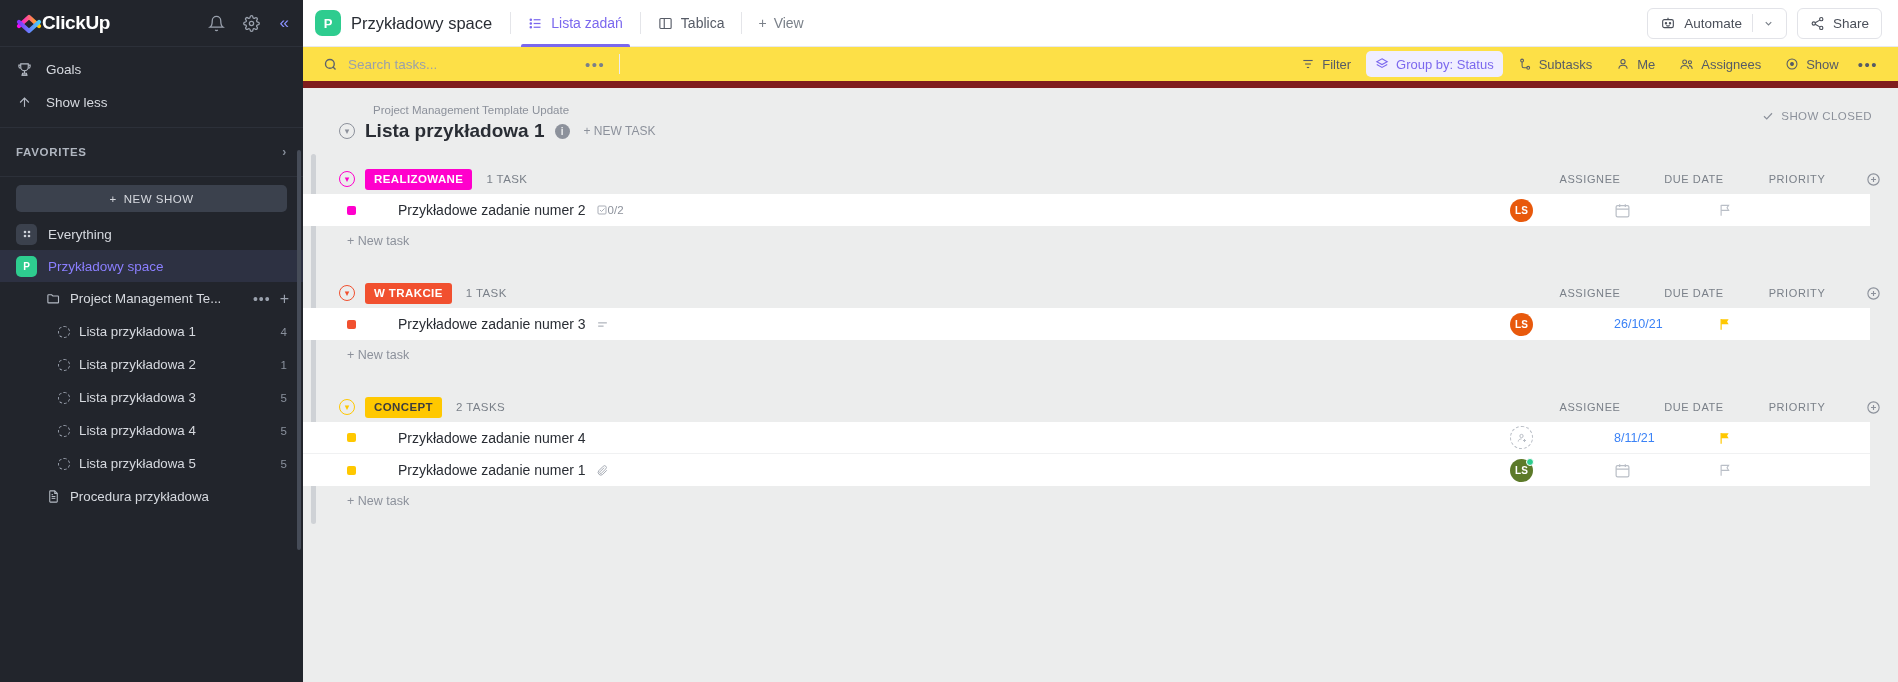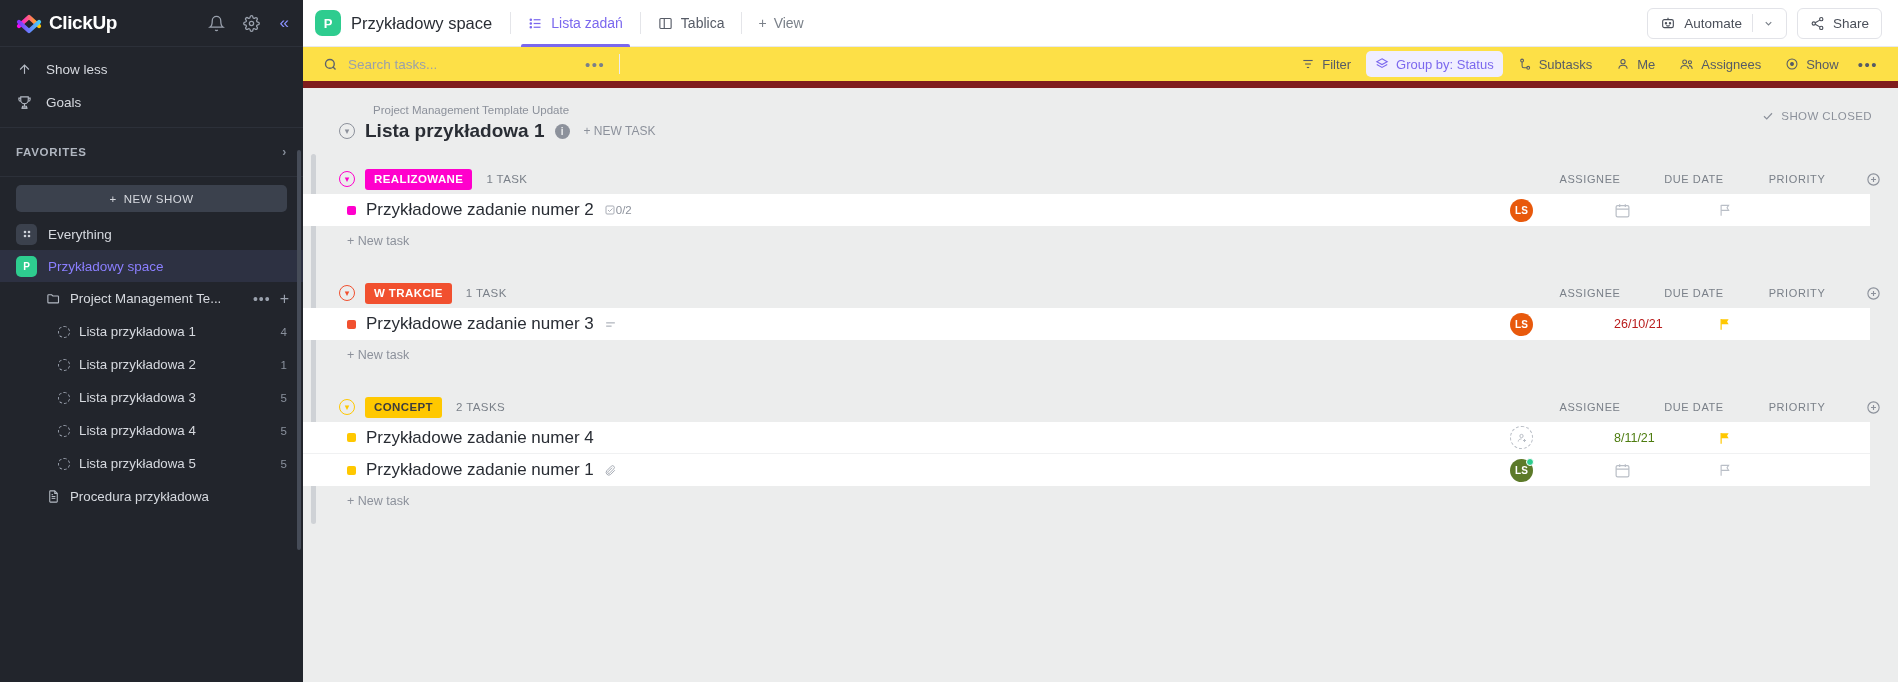--- a/index.html
+++ b/index.html
@@ -16,21 +16,21 @@
     width: 303px; min-width: 303px; height: 682px;
     background: #22252c; color: #d6d9df;
     display: flex; flex-direction: column;
     position: relative;
   }
   .sb-top {
     height: 47px; display: flex; align-items: center;
     padding: 0 14px 0 16px; gap: 0;
     border-bottom: 1px solid #2c3039;
   }
-  .logo { display: flex; align-items: center; gap: 7px; flex: 1; }
+  .logo { display: flex; align-items: center; flex: 1; }
   .logo-mark { width: 26px; height: 26px; position: relative; }
   .logo-text { color: #fff; font-size: 19px; font-weight: bold; letter-spacing: -0.4px; }
   .sb-top-icons { display: flex; align-items: center; gap: 17px; }
   .sb-icon { color: #9aa1ad; width: 18px; height: 18px; display: flex; align-items: center; justify-content: center; cursor: pointer; }
   .collapse-btn { color: #8b93ff; font-size: 17px; cursor: pointer; padding-left: 2px; }
 
   .sb-nav { padding: 6px 0 4px 0; }
   .sb-row {
     display: flex; align-items: center; gap: 14px;
     height: 33px; padding: 0 16px; font-size: 13.5px; color: #d6d9df;
@@ -202,21 +202,21 @@
   .col-plus { width: 50px; display: flex; justify-content: center; color: #8c919b; font-size: 15px; cursor: pointer; }
 
   .rows { background: #fff; margin-right: 28px; }
   .task-row {
     display: flex; align-items: center; height: 32px;
     border-bottom: 1px solid #f0f1f2; position: relative;
   }
   .task-row:last-child { border-bottom: none; }
   .task-left { display: flex; align-items: center; gap: 10px; padding-left: 44px; flex: 1; min-width: 0; }
   .sdot { width: 9px; height: 9px; border-radius: 2px; flex: 0 0 auto; }
-  .task-name { font-size: 17px; color: #292d34; white-space: nowrap; }
+  .task-name { font-size: 14px; color: #292d34; white-space: nowrap; margin-left: 32px; }
   .task-meta { display: flex; align-items: center; font-size: 11.5px; color: #8c919b; }
   .task-cells { display: flex; align-items: center; }
   .cell { display: flex; align-items: center; justify-content: flex-start; }
   .avatar-sm {
     width: 23px; height: 23px; border-radius: 50%; color: #fff;
     font-size: 10px; font-weight: bold;
     display: flex; align-items: center; justify-content: center; position: relative;
   }
   .avatar-dash {
     width: 23px; height: 23px; border-radius: 50%;
@@ -278,38 +278,38 @@
           </svg>
         </span>
         <span class="collapse-btn">«</span>
       </div>
     </div>
 
     <div class="sb-nav">
       <div class="sb-row">
         <span class="ic">
           <svg width="15" height="15" viewBox="0 0 24 24" fill="none" stroke="#b4bac4" stroke-width="1.8">
-            <path d="M12 19V5"></path>
-              <path d="M5 12l7-7 7 7"></path>
-          </svg>
-        </span>
-        <span>Show less</span>
-      </div>
-      <div class="sb-row">
-        <span class="ic">
-          <svg width="15" height="15" viewBox="0 0 24 24" fill="none" stroke="#b4bac4" stroke-width="1.8">
             <path d="M6 3h12v5a6 6 0 0 1-12 0z"></path>
               <path d="M6 5H3v2a3 3 0 0 0 3 3"></path>
               <path d="M18 5h3v2a3 3 0 0 1-3 3"></path>
             <path d="M12 14v4"></path>
               <path d="M8 21h8"></path>
               <path d="M9 18h6l1 3H8z"></path>
           </svg>
         </span>
         <span>Goals</span>
+      </div>
+      <div class="sb-row">
+        <span class="ic">
+          <svg width="15" height="15" viewBox="0 0 24 24" fill="none" stroke="#b4bac4" stroke-width="1.8">
+            <path d="M12 19V5"></path>
+              <path d="M5 12l7-7 7 7"></path>
+          </svg>
+        </span>
+        <span>Show less</span>
       </div>
     </div>
 
     <div class="sb-sep"></div>
 
     <div class="sb-section">
       <span class="grow">FAVORITES</span>
       <span class="arrow">›</span>
     </div>
 
@@ -650,21 +650,21 @@
                       <path d="M4 15h10"></path>
                     </svg>
                 </span>
               </span>
             </div>
             <div class="task-cells">
               <span class="cell col-assignee">
                 <span class="avatar-sm" style="background:#e8590c">LS</span>
               </span>
               <span class="cell col-due">
-                <span class="date-txt" style="color:#b91c1c">26/10/21</span>
+                <span class="date-txt" style="color:#3b82f6">26/10/21</span>
               </span>
               <span class="cell col-priority">
                 <span>
                   <svg width="15" height="16" viewBox="0 0 24 24">
                       <path d="M5 21V4" stroke="#ffc800" stroke-width="1.9" fill="none"></path>
                       <path d="M5 4.5h12l-2.5 4 2.5 4H5z" fill="#ffc800"></path>
                     </svg>
                 </span>
               </span>
               <span class="col-plus"></span>
@@ -701,21 +701,21 @@
               <span class="cell col-assignee">
                 <span class="avatar-dash">
                   <svg width="12" height="12" viewBox="0 0 24 24" fill="none" stroke="#b9bec6" stroke-width="2">
                       <circle cx="11" cy="8" r="3.3"></circle>
                       <path d="M4.5 19c0-3.1 2.9-5.2 6.5-5.2"></path>
                       <path d="M17 14v6M14 17h6"></path>
                     </svg>
                 </span>
               </span>
               <span class="cell col-due">
-                <span class="date-txt" style="color:#4d7c0f">8/11/21</span>
+                <span class="date-txt" style="color:#3b82f6">8/11/21</span>
               </span>
               <span class="cell col-priority">
                 <span>
                   <svg width="15" height="16" viewBox="0 0 24 24">
                       <path d="M5 21V4" stroke="#ffc800" stroke-width="1.9" fill="none"></path>
                       <path d="M5 4.5h12l-2.5 4 2.5 4H5z" fill="#ffc800"></path>
                     </svg>
                 </span>
               </span>
               <span class="col-plus"></span>

